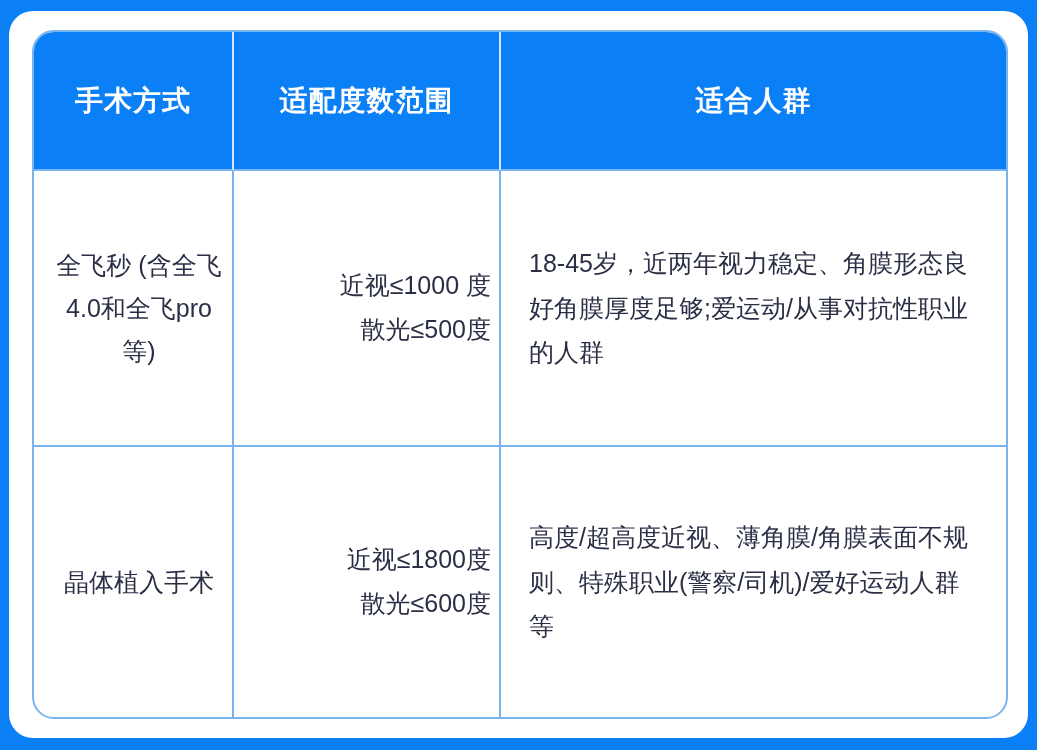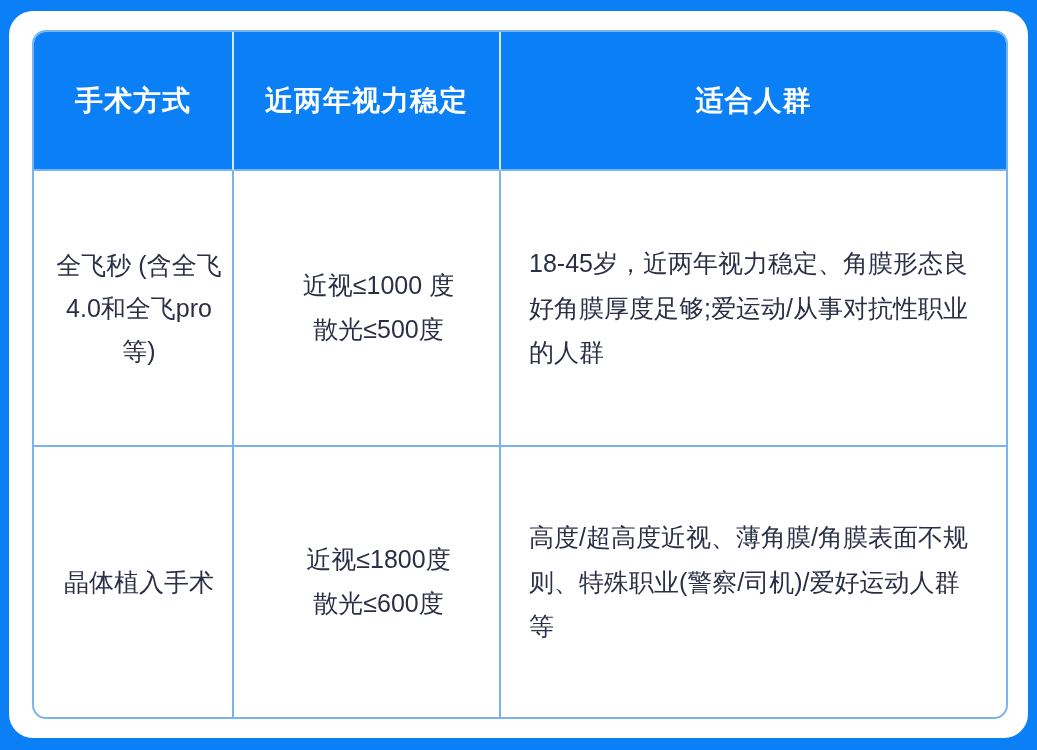--- a/index.html
+++ b/index.html
@@ -34,21 +34,21 @@
     padding: 19px 20px 19px 23px;
   }
 
   .surgery-table {
     width: 100%;
     height: 100%;
     border-collapse: separate;
     border-spacing: 0;
     table-layout: fixed;
     border: 2px solid #7ab4f0;
-    border-radius: 14px;
+    border-radius: 22px;
     overflow: hidden;
     background: #ffffff;
   }
 
   .surgery-table thead th {
     background: #0b7ff5;
     color: #ffffff;
     font-size: 28px;
     font-weight: bold;
     letter-spacing: 1px;
@@ -91,21 +91,21 @@
     font-size: 25px;
     line-height: 1.72;
     padding: 10px 10px 10px 22px;
     text-align: center;
   }
 
   td.cell-range {
     font-size: 25px;
     line-height: 1.75;
     padding: 10px 8px 10px 32px;
-    text-align: center;
+    text-align: right;
     white-space: pre-line;
   }
 
   td.cell-audience {
     font-size: 25px;
     line-height: 1.78;
     padding: 12px 26px 12px 28px;
     text-align: left;
     margin-left: 44px;
   }
@@ -121,21 +121,21 @@
   <div class="white-card">
     <table class="surgery-table">
       <colgroup>
         <col class="col-method">
         <col class="col-range">
         <col class="col-audience">
       </colgroup>
       <thead>
         <tr>
           <th>手术方式</th>
-          <th>近两年视力稳定</th>
+          <th>适配度数范围</th>
           <th>适合人群</th>
         </tr>
       </thead>
       <tbody>
         <tr class="row-1">
           <td class="cell-method">全飞秒 (含全飞4.0和全飞pro等)</td>
           <td class="cell-range">近视≤1000 度
 散光≤500度</td>
           <td class="cell-audience">18-45岁，近两年视力稳定、角膜形态良好角膜厚度足够;爱运动/从事对抗性职业的人群</td>
         </tr>

